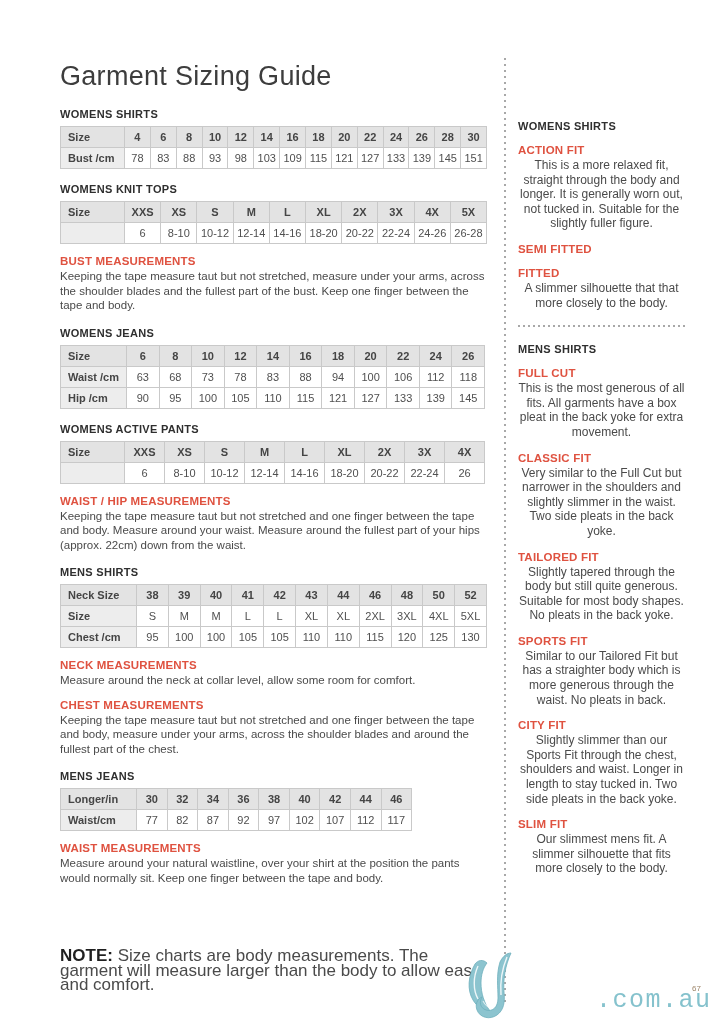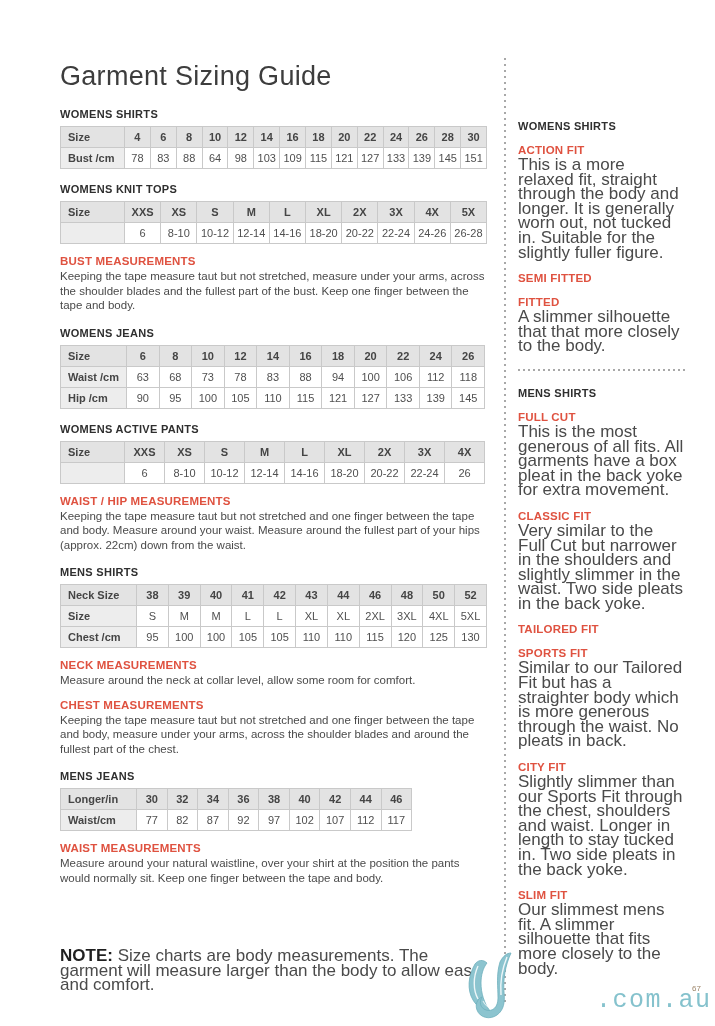--- a/index.html
+++ b/index.html
@@ -49,21 +49,21 @@
     flex: none; text-align: left; padding-left: 7px;
     background: var(--table-label-fill, #ededed);
     font-weight: 700; color: #454545;
   }
   .tr.header .td.label { background: var(--table-header-fill, #e3e3e3); }
 
   .right-col { position:absolute; left:510px; top:0; width:167px; padding-top:120px; }
   .right-col .section-title:first-child { margin-top: 0; }
   .right-col .section-title { margin: 16px 0 6px 0; }
   .right-col .red-heading { margin: 12px 0 2px 0; }
-  .right-col .paragraph { font-size: 17px; line-height: 14.6px; margin-bottom: 2px; }
+  .right-col .paragraph { font-size: 12px; line-height: 14.6px; margin-bottom: 2px; text-align: center; }
   .dotted-divider-h {
     height: 2px; margin: 15px 0 2px 0;
     background-image: repeating-linear-gradient(to right, var(--dotted-line, #a8a8a8) 0 2px, transparent 2px 5px);
   }
   .v-divider {
     position: absolute; left: 496px; top: 58px; width: 2px; height: 945px;
     background-image: repeating-linear-gradient(to bottom, var(--dotted-line, #a8a8a8) 0 2px, transparent 2px 6px);
   }
   .note {
     position: absolute; left: 52px; top: 949px; width: 432px;
@@ -106,21 +106,21 @@
             <div class="td">24</div>
             <div class="td">26</div>
             <div class="td">28</div>
             <div class="td">30</div>
           </div>
           <div class="tr">
             <div class="td label" style="flex: 0 0 64px;">Bust /cm</div>
             <div class="td">78</div>
             <div class="td">83</div>
             <div class="td">88</div>
-            <div class="td">64</div>
+            <div class="td">93</div>
             <div class="td">98</div>
             <div class="td">103</div>
             <div class="td">109</div>
             <div class="td">115</div>
             <div class="td">121</div>
             <div class="td">127</div>
             <div class="td">133</div>
             <div class="td">139</div>
             <div class="td">145</div>
             <div class="td">151</div>
@@ -322,20 +322,21 @@
         <div class="red-heading">SEMI FITTED</div>
         <div class="red-heading">FITTED</div>
         <div class="paragraph">A slimmer silhouette that that more closely to the body.</div>
         <div class="dotted-divider-h"></div>
         <div class="section-title">MENS SHIRTS</div>
         <div class="red-heading">FULL CUT</div>
         <div class="paragraph">This is the most generous of all fits. All garments have a box pleat in the back yoke for extra movement.</div>
         <div class="red-heading">CLASSIC FIT</div>
         <div class="paragraph">Very similar to the Full Cut but narrower in the shoulders and slightly slimmer in the waist. Two side pleats in the back yoke.</div>
         <div class="red-heading">TAILORED FIT</div>
+        <div class="paragraph">Slightly tapered through the body but still quite generous. Suitable for most body shapes. No pleats in the back yoke.</div>
         <div class="red-heading">SPORTS FIT</div>
         <div class="paragraph">Similar to our Tailored Fit but has a straighter body which is more generous through the waist. No pleats in back.</div>
         <div class="red-heading">CITY FIT</div>
         <div class="paragraph">Slightly slimmer than our Sports Fit through the chest, shoulders and waist. Longer in length to stay tucked in. Two side pleats in the back yoke.</div>
         <div class="red-heading">SLIM FIT</div>
         <div class="paragraph">Our slimmest mens fit. A slimmer silhouette that fits more closely to the body.</div>
       </div>
   </div>
 
   <div class="note">

